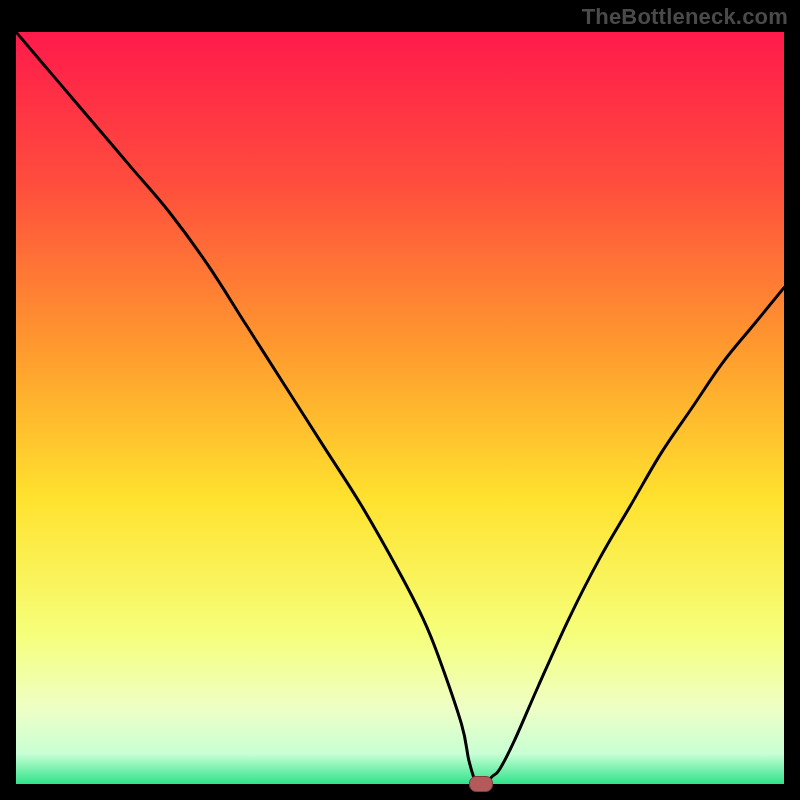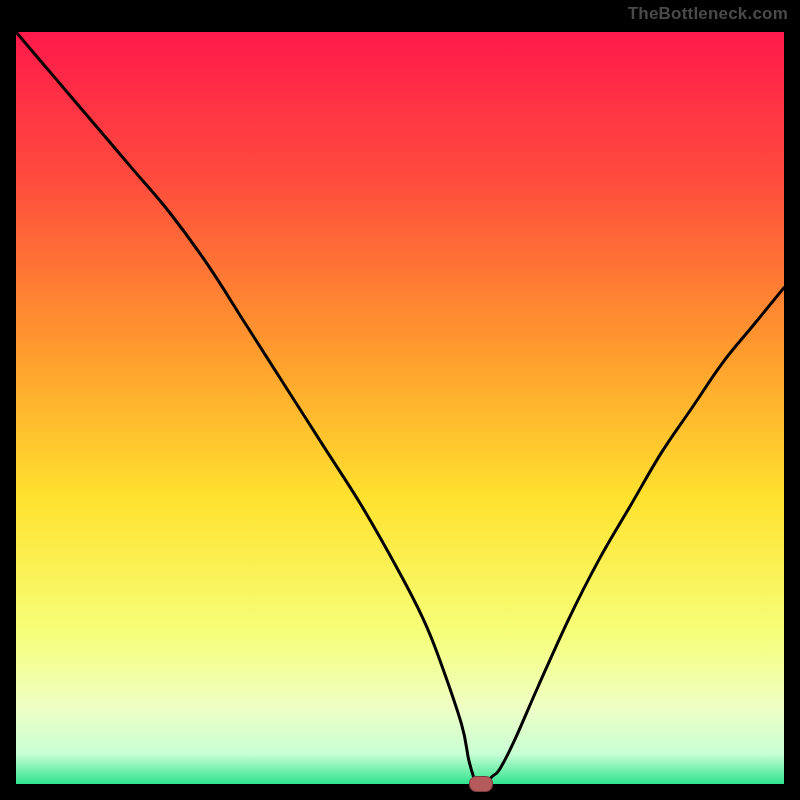--- a/index.html
+++ b/index.html
@@ -17,21 +17,21 @@
     top: 0;
     width: 800px;
     height: 800px;
     background: #000;
   }
   .watermark {
     position: absolute;
     top: 4px;
     right: 12px;
     color: #4a4a4a;
-    font-size: 17px;
+    font-size: 22px;
     font-weight: 600;
     letter-spacing: 0.2px;
     user-select: none;
   }
   .plot {
     position: absolute;
     left: 16px;
     top: 32px;
     width: 768px;
     height: 752px;

